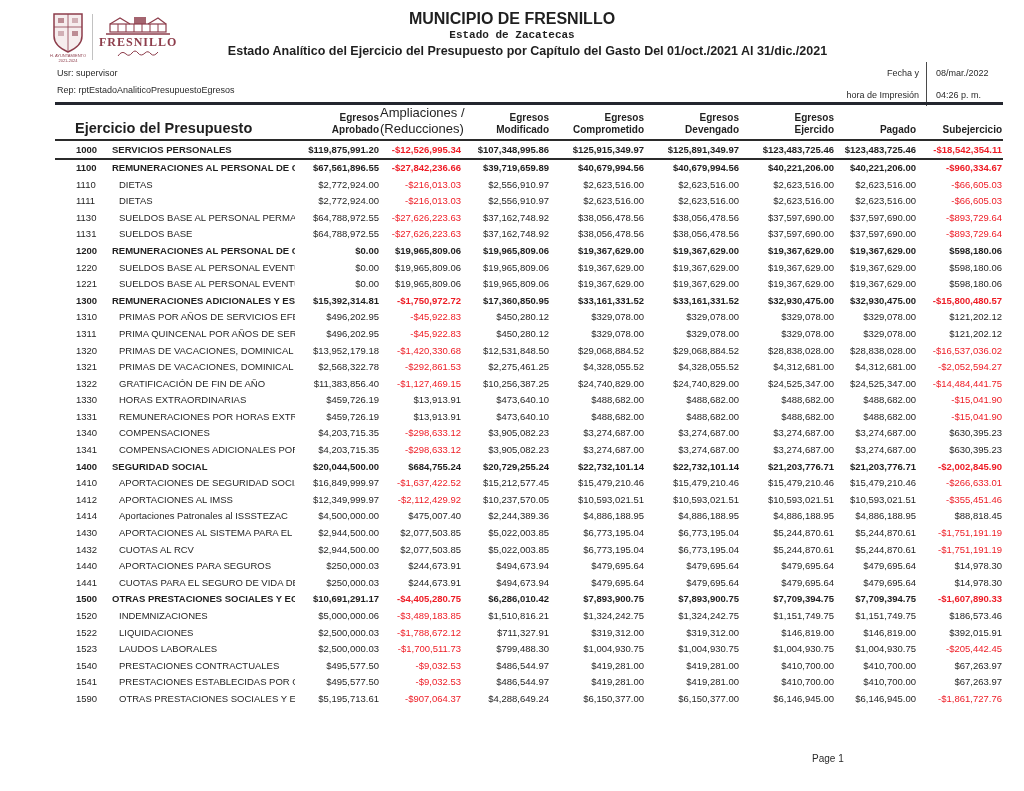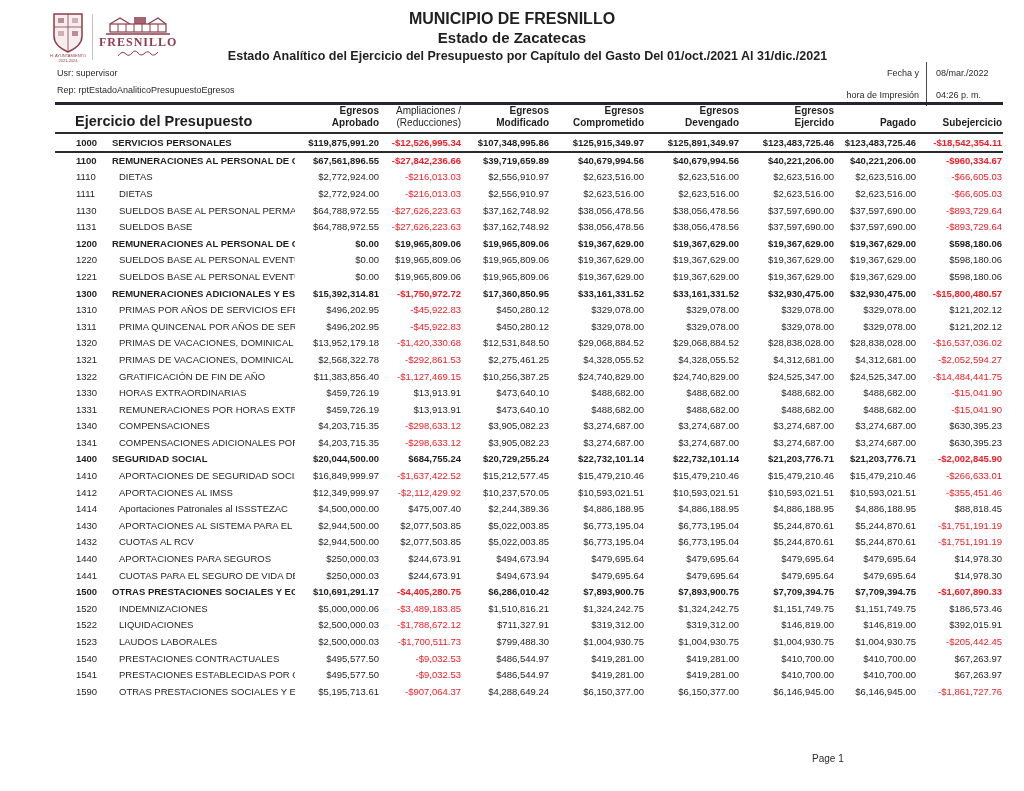--- a/index.html
+++ b/index.html
@@ -14,40 +14,40 @@
   .logo-block { position:absolute; top:12px; left:50px; display:flex; align-items:flex-start; gap:6px; }
   .crest { display:flex; flex-direction:column; align-items:center; }
   .crest-caption { font-size:4px; line-height:1.2; color:#8d3d4b; text-align:center; white-space:nowrap; }
   .logo-divider { width:1px; height:46px; background:#c2c2c2; margin-top:2px; }
   .wordmark { display:flex; flex-direction:column; align-items:center; margin-top:2px; }
   .wordmark-name { font-family:"Liberation Serif", serif; font-weight:bold; font-size:12px;
                    letter-spacing:1px; color:#8d3d4b; margin-top:-1px; }
 
   .titles { position:absolute; top:10px; left:0; width:1024px; text-align:center; }
   .title1 { font-size:16px; font-weight:bold; }
-  .title2 { font-size:15px; font-weight:bold; margin-top:1px; }
+  .title2 { font-size:11px; font-weight:bold; margin-top:1px;font-family:Liberation Mono, monospace; }
   .title3 { font-size:12.5px; font-weight:bold; margin-top:3px;margin-left:31px; }
 
   .meta-left { position:absolute; left:57px; top:68px; font-size:9px; color:#2a2a2a; }
   .meta-left div { margin-bottom:7px; }
 
   .fecha-box { position:absolute; top:62px; left:818px; display:flex; font-size:9px; color:#2a2a2a; }
   .fecha-labels { width:108px; text-align:right; padding-right:7px; }
   .fecha-labels div, .fecha-values div { line-height:22px; }
   .fecha-values { border-left:1px solid #4a4a4a; padding-left:9px; width:78px; }
 
   .top-rule { position:absolute; top:102px; left:55px; width:948px; height:3px; background:#23262e; }
 
   
   table.report { position:absolute; top:105px; left:55px; width:948px;
                  border-collapse:collapse; table-layout:fixed; }
   thead th { vertical-align:bottom; border-bottom:2px solid #2b2b2b; padding:0 1px 3px 0; color:#1f1f1f; }
   th.table-title { text-align:left; font-size:14.5px; font-weight:bold; padding-left:20px; white-space:nowrap; }
   th.col-head { font-size:10px; font-weight:bold; text-align:right; line-height:1.2; white-space:nowrap; }
-  th.col-head.small { font-size:10px; font-weight:normal; }
+  th.col-head.small { font-size:13px; font-weight:normal; }
 
   tbody td { height:16.6px; font-size:9.5px; padding:0 1px 0 0; vertical-align:middle; }
   td.code  { padding-left:21px; }
   td.label { white-space:nowrap; overflow:hidden; padding-left:2px;margin-left:16px; }
   tr.detail td.label { padding-left:9px; }
   td.num   { text-align:right; white-space:nowrap; }
   tr.total td, tr.group td { font-weight:bold; }
   tr.total td { border-bottom:2px solid #2b2b2b; height:19px; }
   td.neg { color:#ee1c25; }
 

